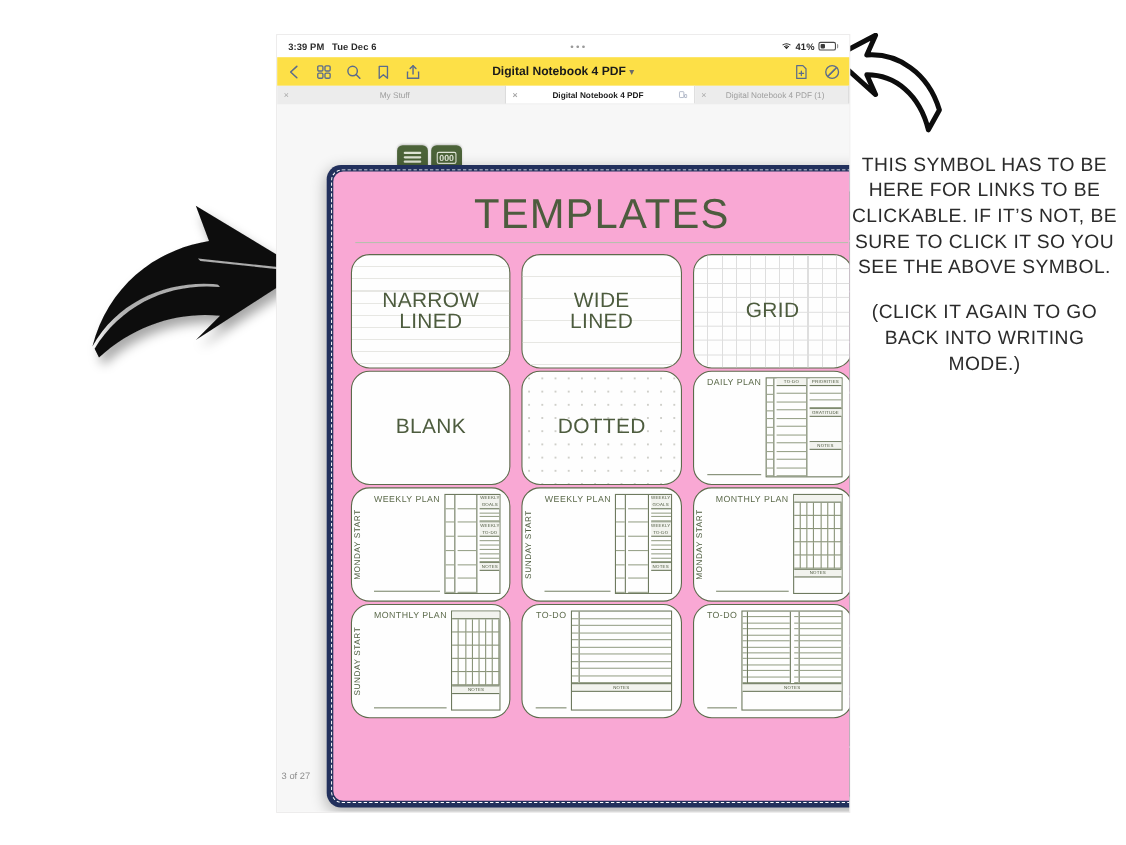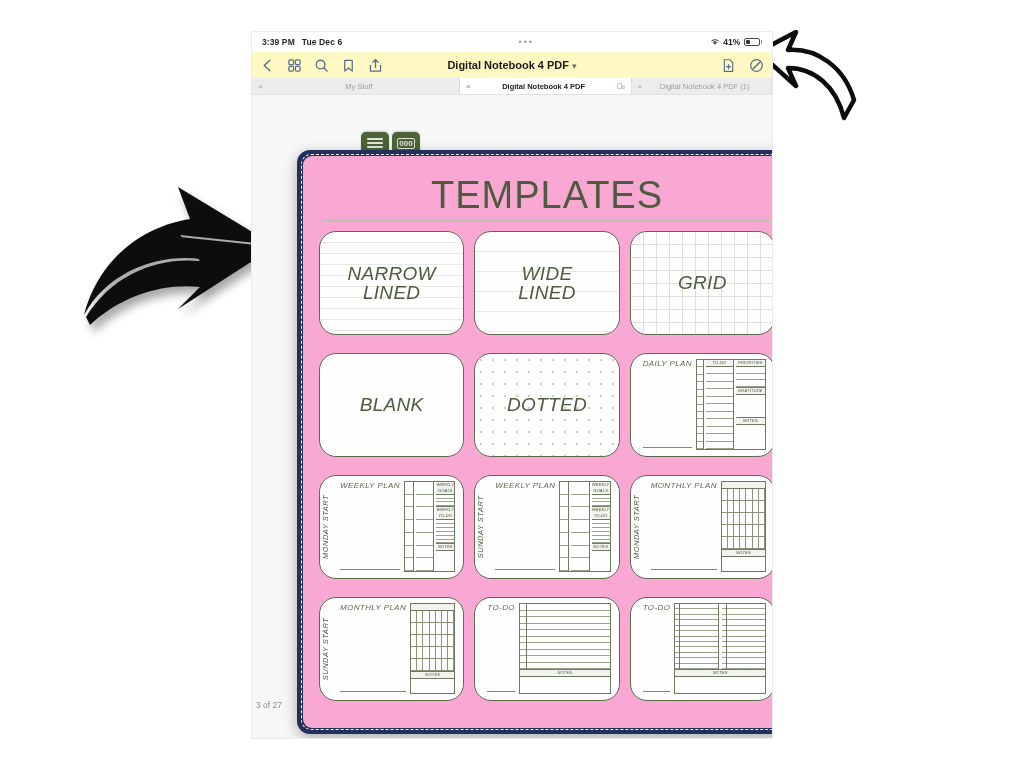--- a/index.html
+++ b/index.html
@@ -34,21 +34,21 @@
   .batt-body {
     width:16px; height:8px; border:1px solid #4a4a4a; border-radius:2px;
     padding:1px; display:flex; align-items:center;
   }
   .batt-fill { height:100%; background:#3a3a3a; border-radius:1px; }
   .batt-cap { width:1.5px; height:4px; background:#8a8a8a; border-radius:0 1px 1px 0; margin-left:1px;}
 
   
   .toolbar {
     position:absolute; left:0; top:20px; width:100%; height:26px;
-    display:flex; align-items:center; padding: 0 8px; background:#fef9c3;
+    display:flex; align-items:center; padding: 0 8px; background:#fde047;
   }
   .tb-left { display:flex; align-items:center; gap:12px; }
   .tb-right { display:flex; align-items:center; gap:13px; margin-left:auto; }
   .tb-icon { width:15px; height:15px; color:#5b6b8c; display:block; cursor:pointer; }
   .doc-title {
     position:absolute; left:0; right:0; text-align:center;
     font-size:11px; font-weight:bold; color:#1a1a1a; pointer-events:none;
   }
   .doc-title .chev { font-weight:normal; font-size:9px; color:#6a6a6a; }
 
@@ -129,22 +129,21 @@
 
   .tpl-title {
     text-align:center; font-size:38px; color:#4d5c3e;
     font-weight:normal; letter-spacing:1px; line-height:1;
     font-family:"Liberation Sans", sans-serif; margin-top:6px;
   }
   .tpl-rule { height:1px; background:#b8bfae; margin:6px 4px 10px 4px; }
 
   .grid {
     display:grid; grid-template-columns: repeat(3, 1fr);
-    gap: 18px 10px;
-    font-style: italic;
+    gap: 2px 10px;
   }
   .card {
     position:relative; height:104px;
     border:1.3px solid #5d6b4c; border-radius:17px;
     background:#fefefe; overflow:hidden;
   }
   .card-label {
     position:absolute; inset:0; display:flex; align-items:center;
     justify-content:center; text-align:center; color:#4d5c3e;
     font-size:19px; line-height:1.02; letter-spacing:.3px; z-index:3;
@@ -215,20 +214,24 @@
       <path d="M26 142 C52 100 96 82 140 86 L120 62 L214 72 L118 134 L140 112
                C104 108 62 120 30 150 Z" fill="#0d0d0d"></path>
     </g>
   </svg>
 
 
   <svg class="arrow-svg" style="left:752px; top:30px;" width="110" height="92" viewBox="0 0 110 92">
     <path d="M6 22 L44 2 L36 20 C64 18 92 36 102 70 L92 88 C84 56 62 38 36 38 L44 56 Z" fill="none" stroke="#0d0d0d" stroke-width="4.5" stroke-linejoin="round"></path>
   </svg>
 
+  <div class="anno-text" id="anno-right">
+    <span>THIS SYMBOL HAS TO BE HERE FOR LINKS TO BE CLICKABLE. IF IT’S NOT, BE SURE TO CLICK IT SO YOU SEE THE ABOVE SYMBOL.</span>
+    <span class="para2">(CLICK IT AGAIN TO GO BACK INTO WRITING MODE.)</span>
+  </div>
 
   <div class="device">
     <div class="device-inner">
 
       <div class="statusbar">
         <div class="sb-left">
           <span>3:39 PM</span>
           <span>Tue Dec 6</span>
         </div>
         <div class="sb-mid">•••</div>

